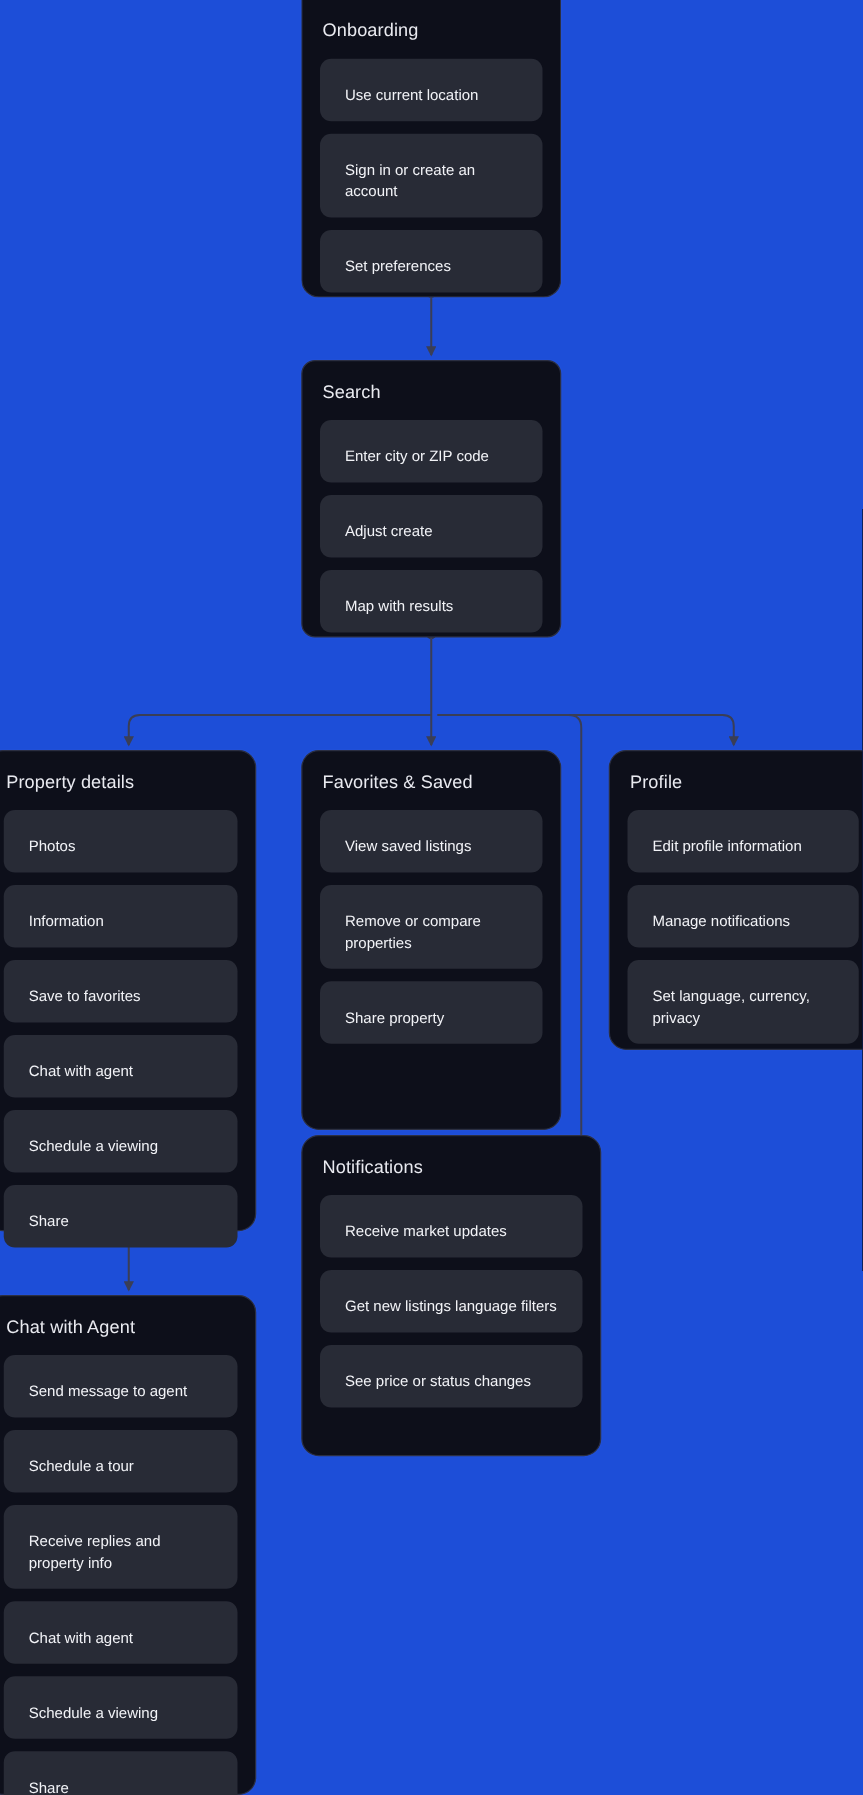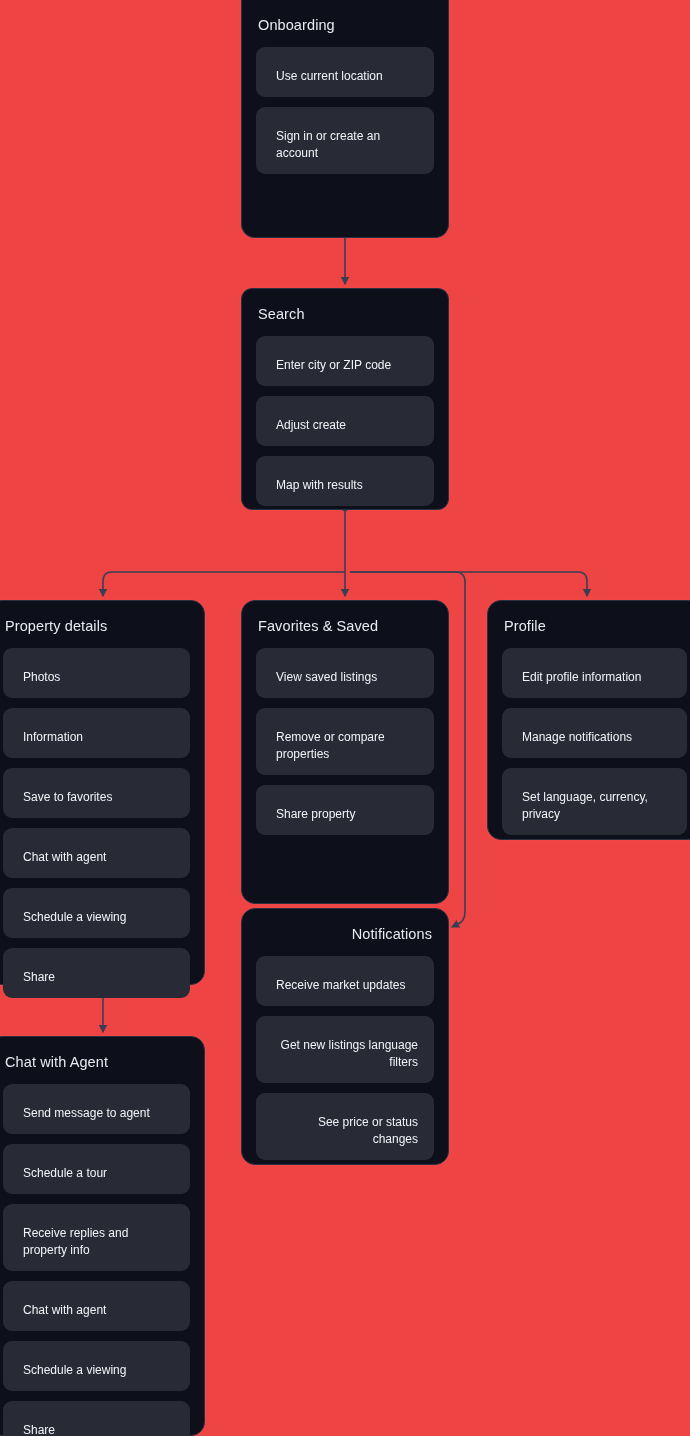--- a/index.html
+++ b/index.html
@@ -7,21 +7,21 @@
     width: 690px;
     height: 1436px;
     background: #000000;
     overflow: hidden;
     font-family: "Liberation Sans", sans-serif;
   }
   #stage {
     position: relative;
     width: 690px;
     height: 1436px;
-    background: #ef4444;
+    background: #1d4ed8;
   }
   #wires {
     position: absolute;
     left: 0; top: 0;
     width: 690px; height: 1436px;
     pointer-events: none;
     z-index: 1;
   }
   .card {
     position: absolute;
@@ -54,21 +54,21 @@
     align-items: center;
   }
   .chip:last-child { margin-bottom: 0; }
 
   
   #card-onboarding      { left: 241px; top: 0px;    width: 208px; height: 238px; border-top-left-radius:0; border-top-right-radius:0; border-top:none; }
   #card-search          { left: 241px; top: 288px;  width: 208px; height: 222px; border-radius: 11px; }
   #card-property        { left: -12px; top: 600px;  width: 217px; height: 385px; }
   #card-favorites       { left: 241px; top: 600px;  width: 208px; height: 304px; }
   #card-profile         { left: 487px; top: 600px;  width: 215px; height: 240px; }
-  #card-notifications   { left: 241px; top: 908px;  width: 208px; height: 257px; text-align: right; }
+  #card-notifications   { left: 241px; top: 908px;  width: 240px; height: 257px; }
   #card-chat            { left: -12px; top: 1036px; width: 217px; height: 400px; }
 </style>
 </head>
 <body>
 
 <div id="stage">
 
   <svg id="wires" viewBox="0 0 690 1436" width="690" height="1436">
     <defs>
       <marker id="arrow" viewBox="0 0 10 10" refX="8.5" refY="5" markerWidth="5.2" markerHeight="5.2" orient="auto-start-reverse">
@@ -101,20 +101,21 @@
     <g>
       <circle cx="103" cy="985" r="4.2" fill="#2e3247"></circle>
       <path d="M 103 989 L 103 1032" stroke="#3a3e55" stroke-width="1.6" fill="none" marker-end="url(#arrowl)"></path>
     </g>
   </svg>
 
   <div class="card" id="card-onboarding">
     <div class="card-title">Onboarding</div>
     <div class="chip">Use current location</div>
     <div class="chip">Sign in or create an account</div>
+    <div class="chip">Set preferences</div>
   </div>
 
   <div class="card" id="card-search">
     <div class="card-title">Search</div>
     <div class="chip">Enter city or ZIP code</div>
     <div class="chip">Adjust create</div>
     <div class="chip">Map with results</div>
   </div>
 
   <div class="card" id="card-property">

